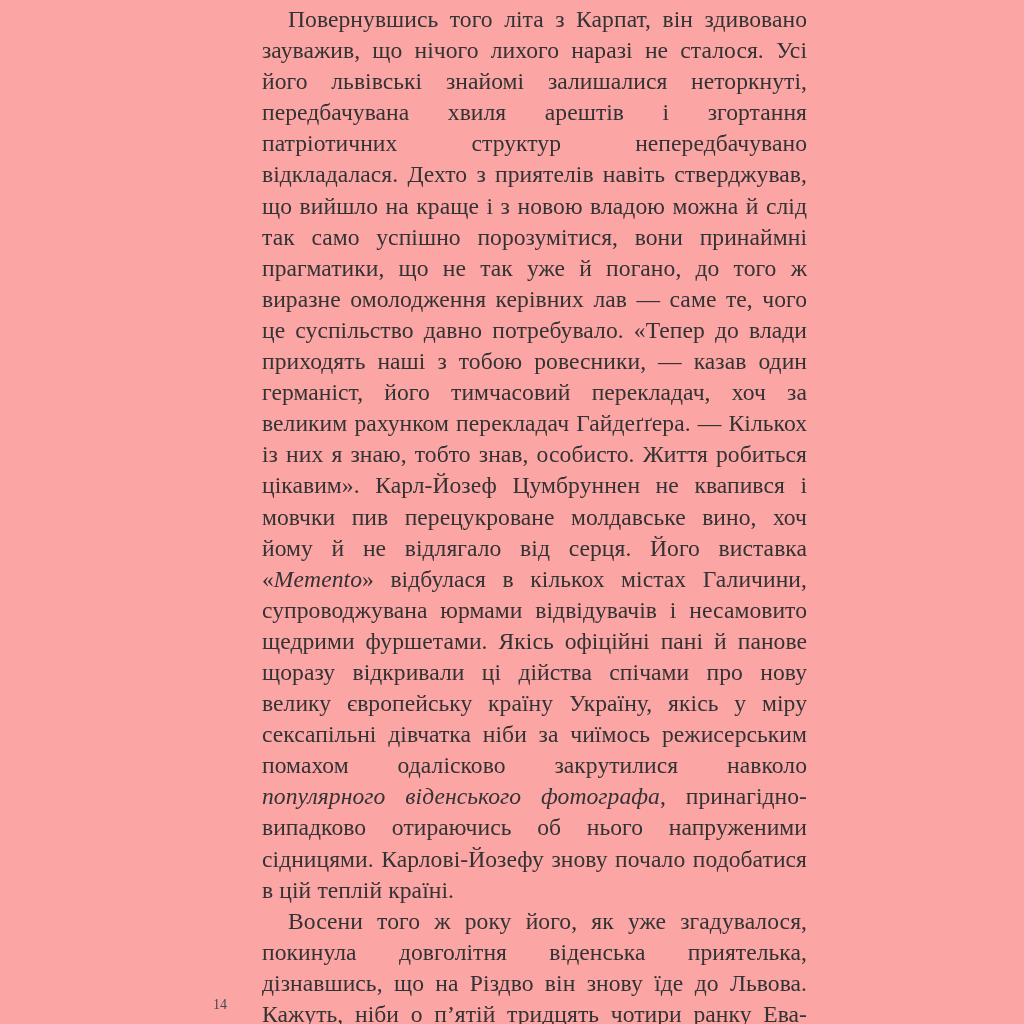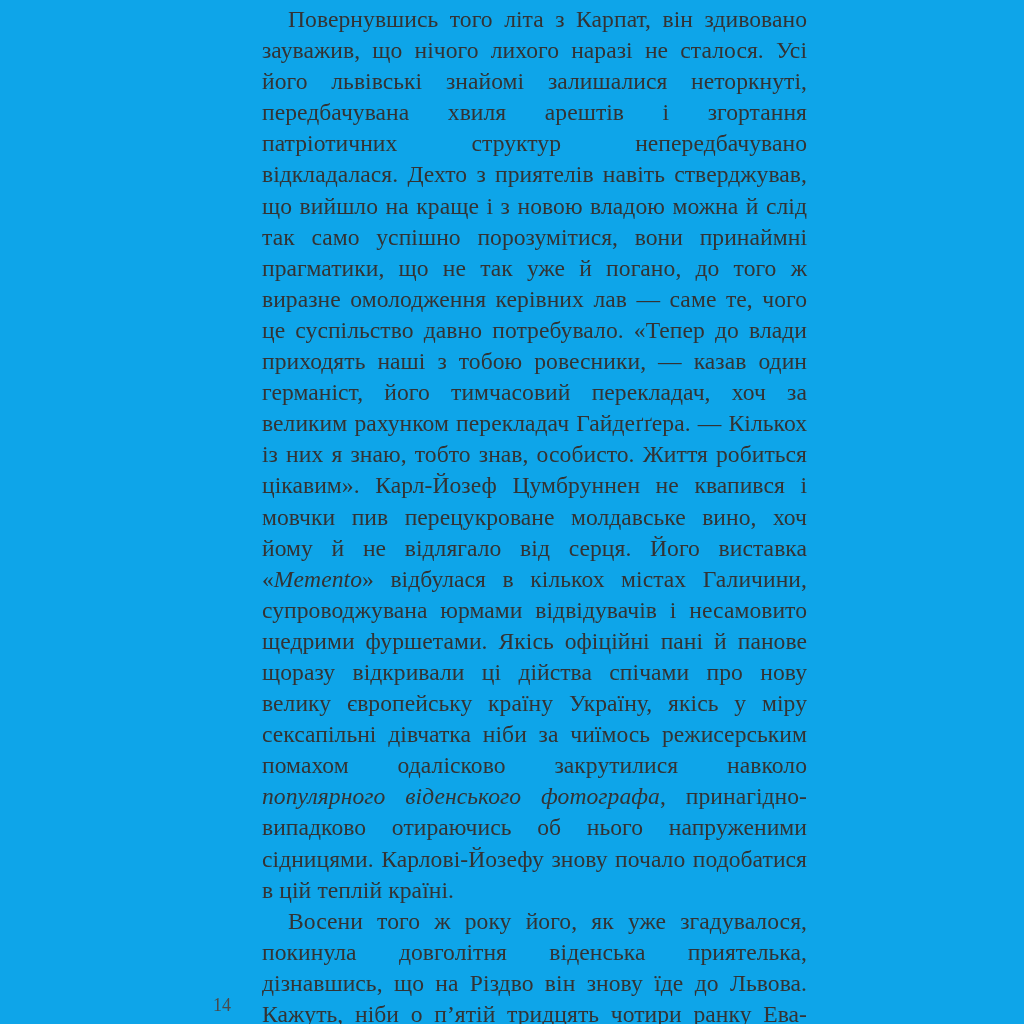--- a/index.html
+++ b/index.html
@@ -11,21 +11,21 @@
     height: 1024px;
     background: #ffffff;
     font-family: "Liberation Serif", "DejaVu Serif", serif;
     color: #2b2b2b;
     overflow: hidden;
   }
   .page {
     position: relative;
     width: 1024px;
     height: 1024px;
-    background: #0ea5e9;
+    background: #fca5a5;
   }
   .text-block {
     position: absolute;
     left: 262px;
     top: 4px;
     width: 545px;
   }
   .para {
     margin: 0;
     text-align: justify;
@@ -40,21 +40,21 @@
   .para.indent {
     text-indent: 26px;
   }
   .para .it {
     font-style: italic;
   }
   .page-number {
     position: absolute;
     left: 213px;
     top: 995px;
-    font-size: 18px;
+    font-size: 14px;
     line-height: 20px;
     color: #4a4a4a;
     font-family: "Liberation Serif", "DejaVu Serif", serif;
   }
 </style>
 </head>
 <body>
 
 <div class="page">
 

